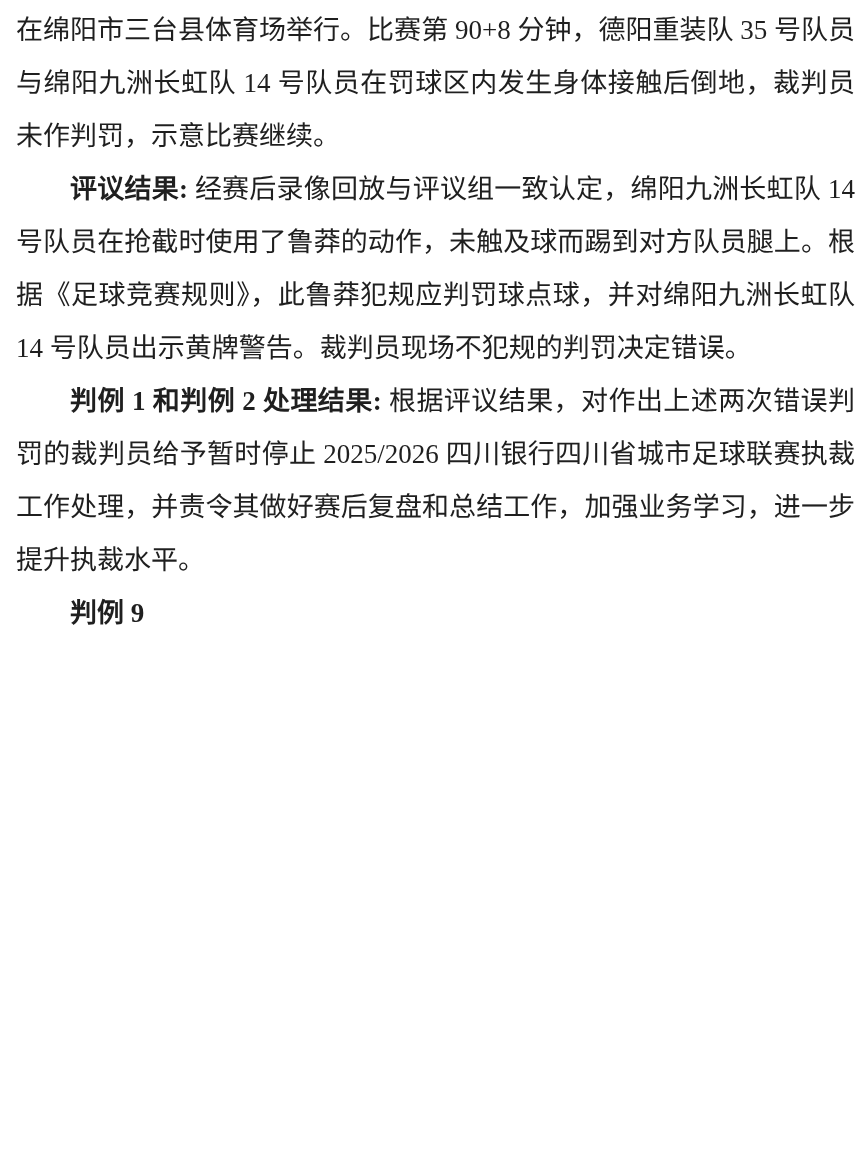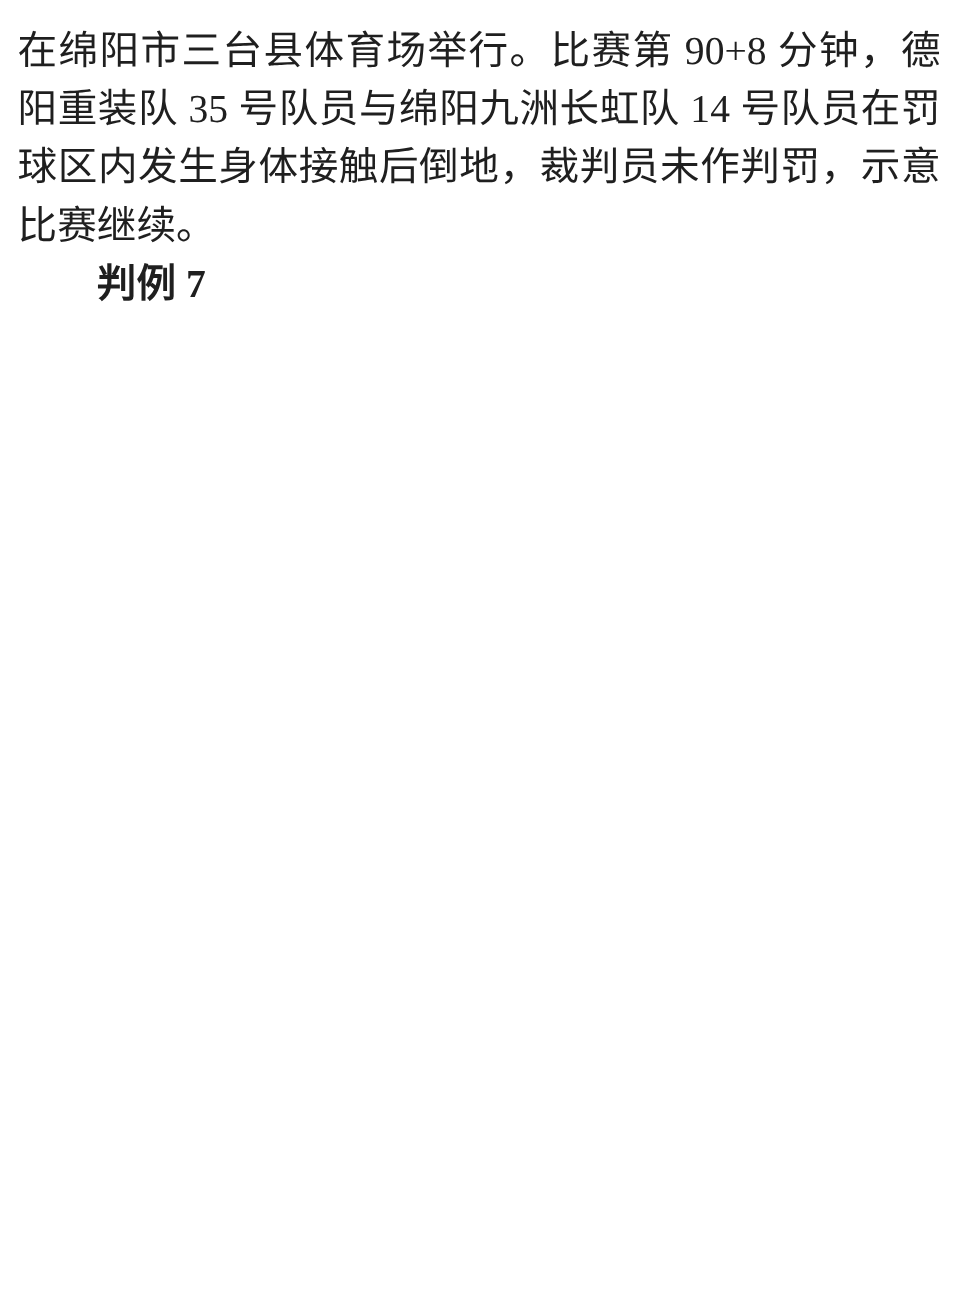--- a/index.html
+++ b/index.html
@@ -9,25 +9,25 @@
   body {
     width: 867px;
     height: 1173px;
     background: #ffffff;
     overflow: hidden;
   }
   .page {
     box-sizing: border-box;
     width: 867px;
     height: 1173px;
-    padding: 20px 12px 0 16px;
+    padding: 4px 12px 0 16px;
     background: #ffffff;
     color: #1f1f1f;
     font-family: "Liberation Serif", "DejaVu Serif", serif;
-    font-size: 36px;
+    font-size: 27px;
     line-height: 53px;
     text-align: justify;
     overflow: hidden;
   }
   .para {
     margin: 0;
     padding: 0;
     word-break: break-all;
   }
   .para.indent {
@@ -35,14 +35,16 @@
   }
   .lead {
     font-weight: bold;
   }
 </style>
 </head>
 <body>
 
 <div class="page" id="page" style="background: rgb(255, 255, 255); color: rgb(31, 31, 31);">
     <p class="para"><span>在绵阳市三台县体育场举行。比赛第 90+8 分钟，德阳重装队 35 号队员与绵阳九洲长虹队 14 号队员在罚球区内发生身体接触后倒地，裁判员未作判罚，示意比赛继续。</span></p>
-    <p class="para indent"><span class="lead">判例 7</span></p>
+    <p class="para indent"><span class="lead">评议结果:</span> <span>经赛后录像回放与评议组一致认定，绵阳九洲长虹队 14 号队员在抢截时使用了鲁莽的动作，未触及球而踢到对方队员腿上。根据《足球竞赛规则》，此鲁莽犯规应判罚球点球，并对绵阳九洲长虹队 14 号队员出示黄牌警告。裁判员现场不犯规的判罚决定错误。</span></p>
+    <p class="para indent"><span class="lead">判例 1 和判例 2 处理结果:</span> <span>根据评议结果，对作出上述两次错误判罚的裁判员给予暂时停止 2025/2026 四川银行四川省城市足球联赛执裁工作处理，并责令其做好赛后复盘和总结工作，加强业务学习，进一步提升执裁水平。</span></p>
+    <p class="para indent"><span class="lead">判例 9</span></p>
   </div>
 
 </body></html>

